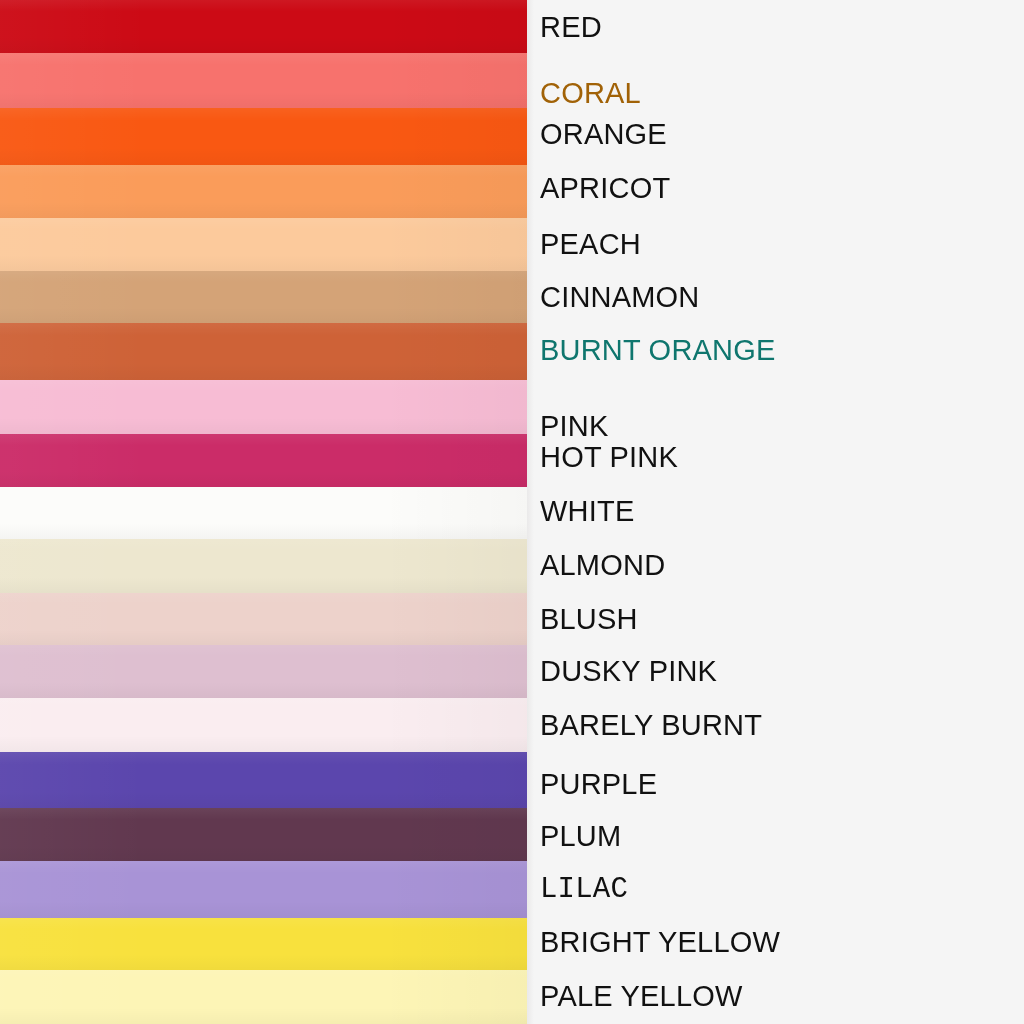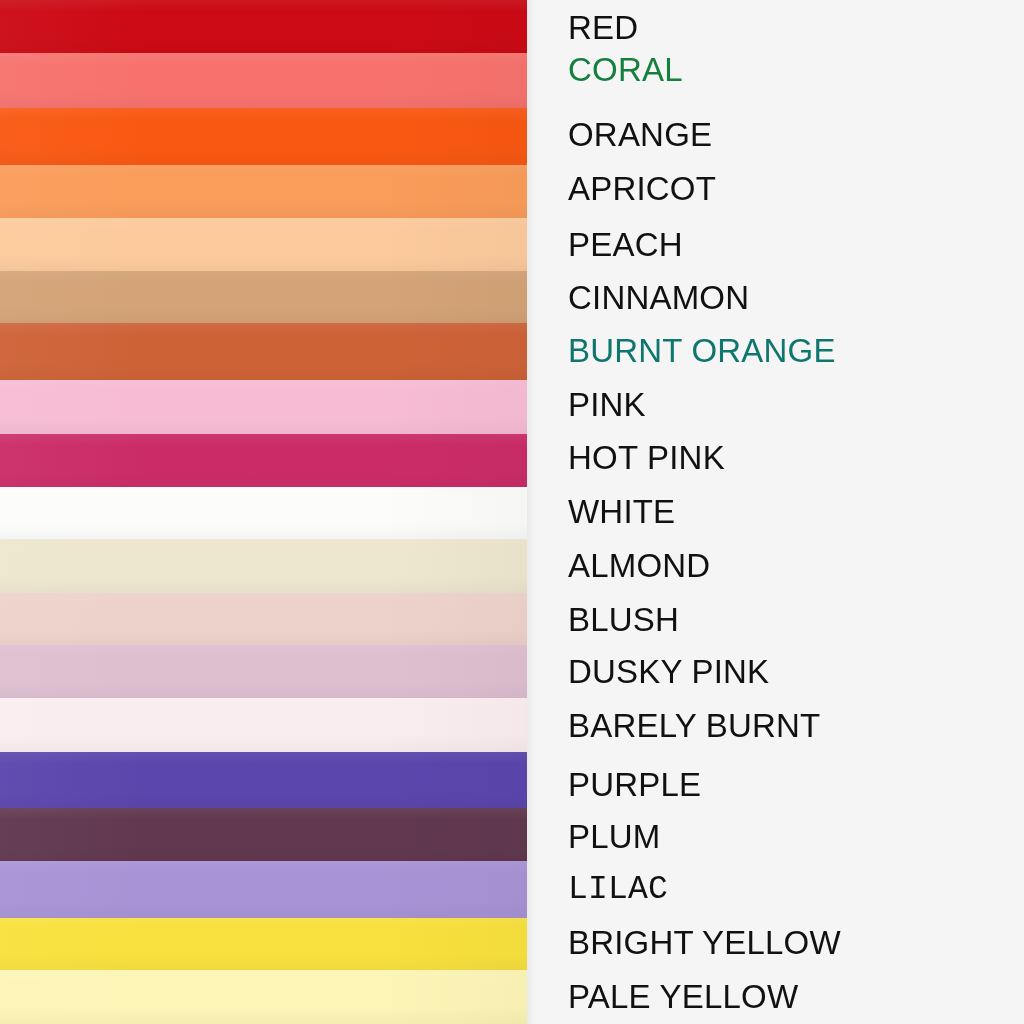--- a/index.html
+++ b/index.html
@@ -62,28 +62,27 @@
     position: absolute;
     left: 540px;
     top: 0;
     width: 484px;
     height: 1024px;
   }
   .swatch-label {
     position: absolute;
     left: 0;
     font-family: "Liberation Sans", sans-serif;
-    font-size: 33px;
+    font-size: 29px;
     font-weight: 400;
     letter-spacing: 0.2px;
     color: #111111;
     white-space: nowrap;
     line-height: 1;
     transform: translateY(-50%);
-    margin-left: 28px;
   }
 </style>
 </head>
 <body>
 
 <div id="palette-sheet" style="background: rgb(245, 245, 245);">
 
   <div id="swatch-column" style="width: 527px;">
       <div class="swatch-band" style="top: 0px; height: 53px; width: 527px; background-color: rgb(204, 10, 21);"></div>
       <div class="swatch-band" style="top: 53px; height: 55px; width: 527px; background-color: rgb(247, 114, 109);"></div>
@@ -101,27 +100,27 @@
       <div class="swatch-band" style="top: 698px; height: 54px; width: 527px; background-color: rgb(250, 237, 240);"></div>
       <div class="swatch-band" style="top: 752px; height: 56px; width: 527px; background-color: rgb(91, 70, 173);"></div>
       <div class="swatch-band" style="top: 808px; height: 53px; width: 527px; background-color: rgb(97, 56, 79);"></div>
       <div class="swatch-band" style="top: 861px; height: 57px; width: 527px; background-color: rgb(168, 147, 214);"></div>
       <div class="swatch-band" style="top: 918px; height: 52px; width: 527px; background-color: rgb(248, 225, 61);"></div>
       <div class="swatch-band" style="top: 970px; height: 54px; width: 527px; background-color: rgb(253, 245, 182);"></div>
     </div>
   <div id="swatch-edge-shadow"></div>
   <div id="label-column" style="left: 540px;">
       <div class="swatch-label" style="top: 27px; color: rgb(17, 17, 17);">RED</div>
-      <div class="swatch-label" style="top: 69px; color: #15803d;">CORAL</div>
+      <div class="swatch-label" style="top: 93px; color: #a16207;">CORAL</div>
       <div class="swatch-label" style="top: 188px; color: rgb(17, 17, 17);">APRICOT</div>
       <div class="swatch-label" style="top: 134px; color: rgb(17, 17, 17);">ORANGE</div>
       <div class="swatch-label" style="top: 244px; color: rgb(17, 17, 17); text-align: center;">PEACH</div>
       <div class="swatch-label" style="top: 297px; color: rgb(17, 17, 17); text-align: right;">CINNAMON</div>
       <div class="swatch-label" style="top: 350px; color: #0f766e;">BURNT ORANGE</div>
-      <div class="swatch-label" style="top: 404px; color: rgb(17, 17, 17);">PINK</div>
+      <div class="swatch-label" style="top: 426px; color: rgb(17, 17, 17);">PINK</div>
       <div class="swatch-label" style="top: 457px; color: rgb(17, 17, 17);">HOT PINK</div>
       <div class="swatch-label" style="top: 511px; color: rgb(17, 17, 17);">WHITE</div>
       <div class="swatch-label" style="top: 565px; color: rgb(17, 17, 17);">ALMOND</div>
       <div class="swatch-label" style="top: 619px; color: rgb(17, 17, 17);">BLUSH</div>
       <div class="swatch-label" style="top: 671px; color: rgb(17, 17, 17);">DUSKY PINK</div>
       <div class="swatch-label" style="top: 725px; color: rgb(17, 17, 17);">BARELY BURNT</div>
       <div class="swatch-label" style="top: 784px; color: rgb(17, 17, 17);">PURPLE</div>
       <div class="swatch-label" style="top: 836px; color: rgb(17, 17, 17);">PLUM</div>
       <div class="swatch-label" style="top: 889px; color: rgb(17, 17, 17); font-family: Liberation Mono, monospace;">LILAC</div>
       <div class="swatch-label" style="top: 942px; color: rgb(17, 17, 17);">BRIGHT YELLOW</div>

